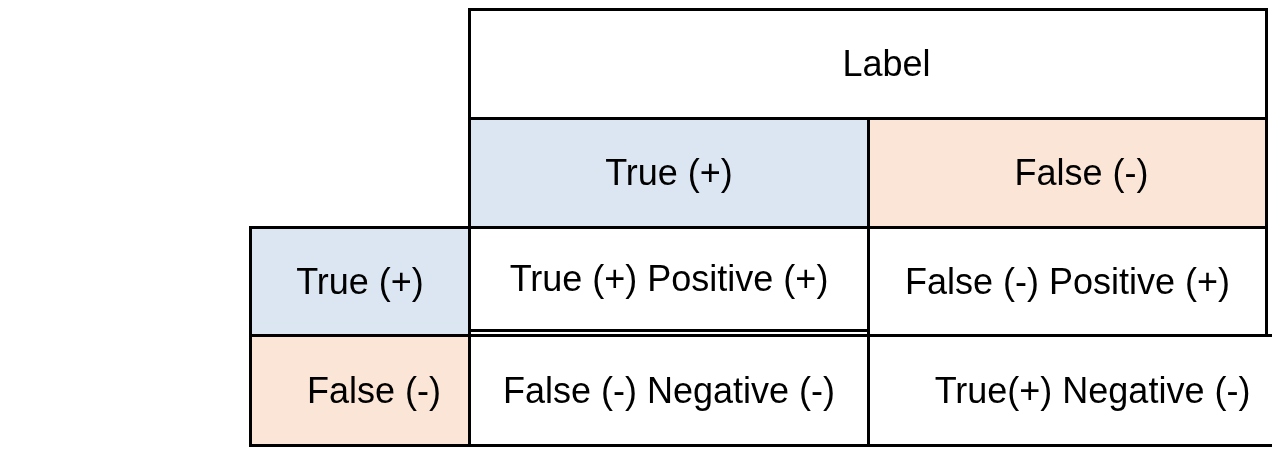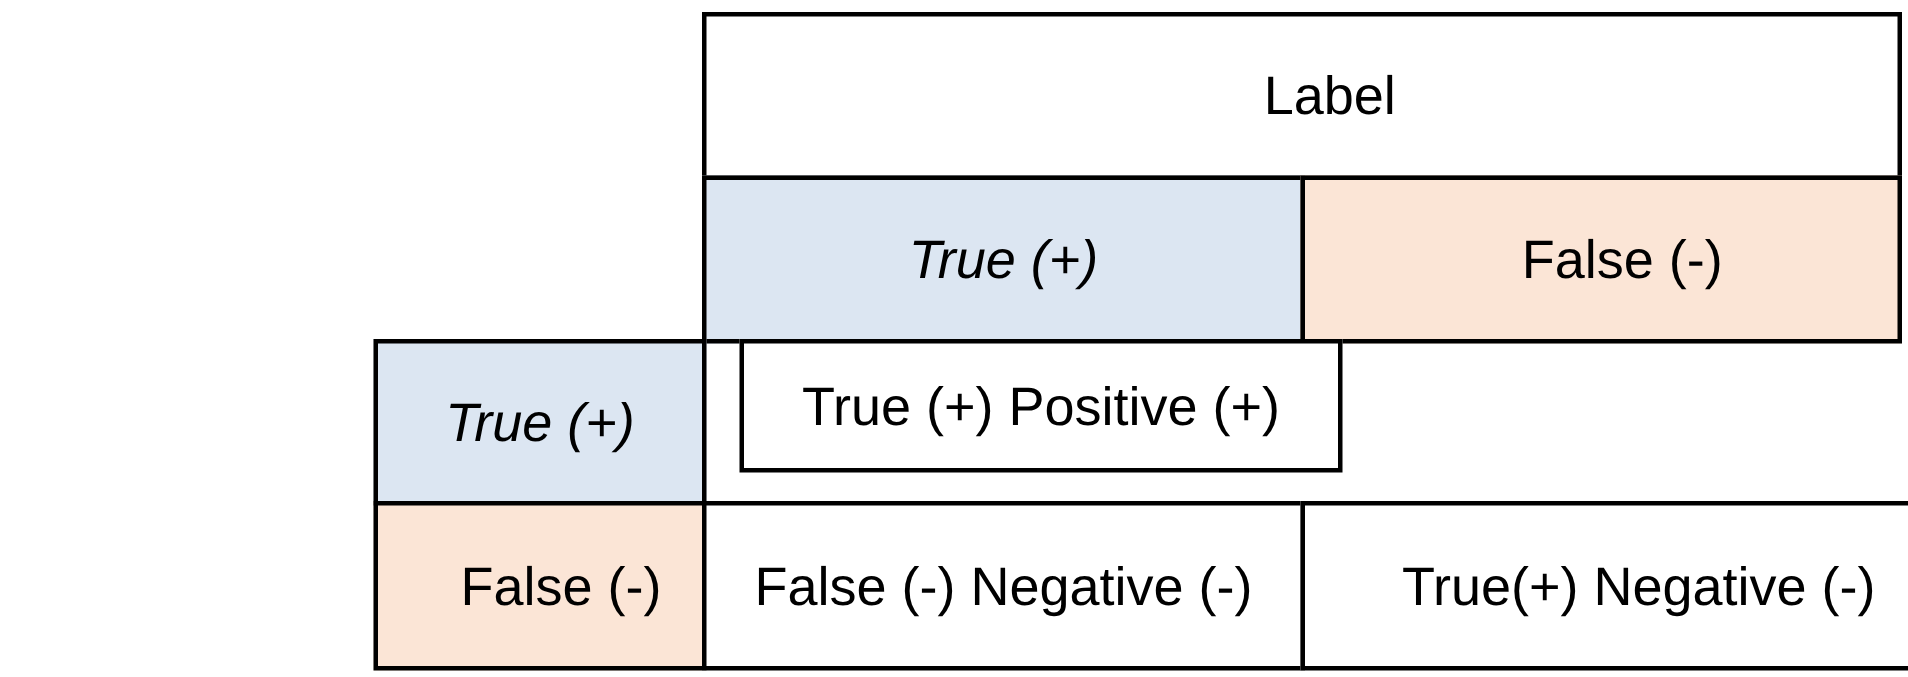--- a/index.html
+++ b/index.html
@@ -26,31 +26,31 @@
     border: 3px solid var(--border);
     background: var(--background);
     display: flex;
     align-items: center;
     justify-content: center;
     font-size: 36px;
     line-height: 1.2;
     white-space: nowrap;
     color: var(--text);
   }
-  .fill-positive { background: var(--positive-fill); font-style: italic; }
+  .fill-positive { background: var(--positive-fill); }
   .fill-negative { background: var(--negative-fill); padding-left: 28px; }
 
   
   .label-header      { left: 468px; top: 8px;   width: 800px; height: 112px; padding-left: 37px; }
   .col-header-true   { left: 468px; top: 117px; width: 402px; height: 112px; }
   .col-header-false  { left: 867px; top: 117px; width: 401px; height: 112px; }
   .prediction-header { left: 8px;   top: 226px; width: 244px; height: 221px; }
   .row-header-true   { left: 249px; top: 226px; width: 222px; height: 111px; }
   .row-header-false  { left: 249px; top: 334px; width: 222px; height: 113px; }
-  .cell-tp           { left: 468px; top: 226px; width: 402px; height: 89px; margin-left: 25px; }
+  .cell-tp           { left: 468px; top: 226px; width: 402px; height: 106px; }
   .cell-fp           { left: 867px; top: 226px; width: 401px; height: 111px; }
   .cell-fn           { left: 468px; top: 334px; width: 402px; height: 113px; text-align: center; }
   .cell-tn           { left: 867px; top: 334px; width: 451px; height: 113px; }
 </style>
 </head>
 <body>
 
 <div class="canvas">
 
   <div class="cell label-header">Label</div>
@@ -59,18 +59,19 @@
 
   <div class="cell col-header-false fill-negative">False (-)</div>
 
 
   <div class="cell row-header-true fill-positive">True (+)</div>
 
   <div class="cell row-header-false fill-negative">False (-)</div>
 
   <div class="cell cell-tp">True (+) Positive (+)</div>
 
+  <div class="cell cell-fp">False (-) Positive (+)</div>
 
   <div class="cell cell-fn">False (-) Negative (-)</div>
 
   <div class="cell cell-tn">True(+) Negative (-)</div>
 
 </div>
 
 </body></html>

